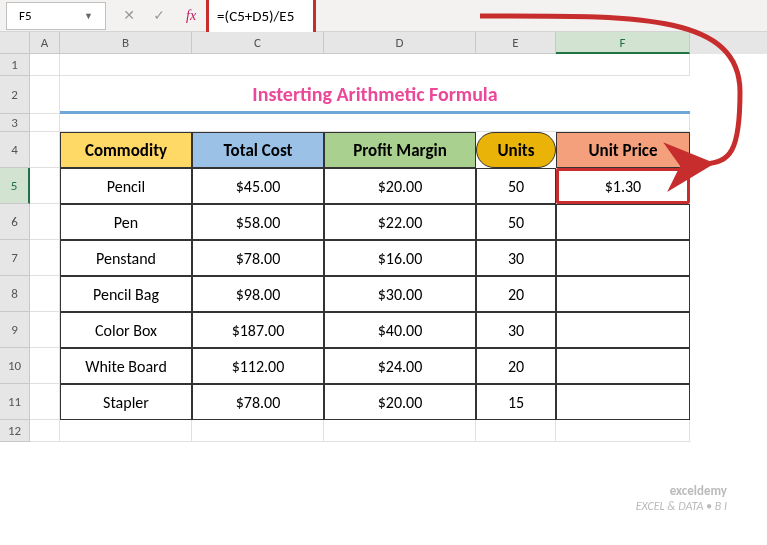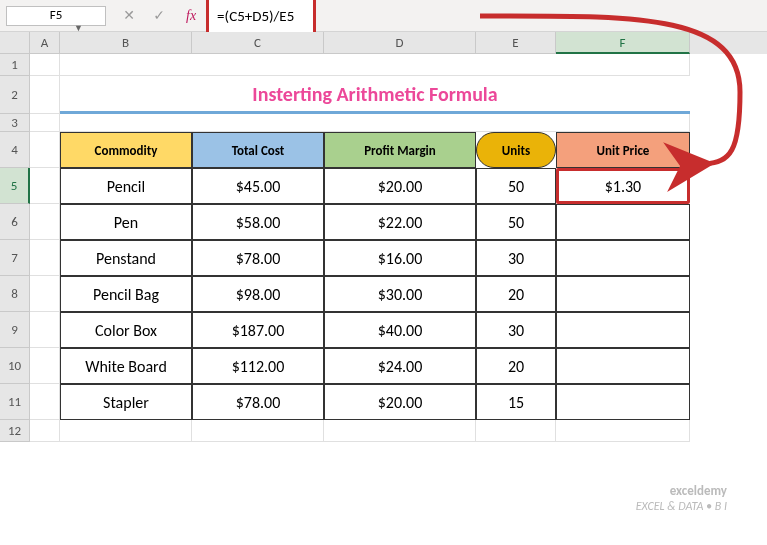--- a/index.html
+++ b/index.html
@@ -1,19 +1,19 @@
 <!DOCTYPE html>
 <html><head>
 <meta charset="utf-8">
 <style>
 * { box-sizing: border-box; margin: 0; padding: 0; }
 body { font-family: Calibri, Arial, sans-serif; font-size: 14px; background: #fff; width: 767px; height: 545px; position: relative; overflow: hidden; }
 
 .namebox-row { display: flex; align-items: center; height: 32px; border-bottom: 1px solid #d4d4d4; background: #f3f2f1; }
-.namebox { width: 100px; height: 20px; border: 1px solid #c0c0c0; background: #fff; display: flex; align-items: center; padding: 0 22px; margin-left: 6px; font-size: 13px; flex-direction: column; }
+.namebox { width: 100px; height: 28px; border: 1px solid #c0c0c0; background: #fff; display: flex; align-items: center; padding: 0 12px; margin-left: 6px; font-size: 13px; }
 .namebox-dd { margin-left: auto; color: #666; font-size: 9px; }
 .fx-zone { display: flex; align-items: center; margin-left: 14px; gap: 12px; }
 .fx-btn { color: #999; font-size: 14px; width: 18px; text-align: center; }
 .fx-label { font-style: italic; font-family: 'Times New Roman', serif; font-size: 14px; color: #be185d; margin-left: 6px; }
 .formula-bar { border: 3px solid #c72d2d; border-radius: 4px; padding: 12px 8px; margin-left: 10px; font-size: 15px; background: #fff; min-width: 110px; }
 
 .grid { position: relative; }
 .col-headers { display: flex; height: 22px; background: #e6e6e6; }
 .row-hdr-spacer { width: 30px; border-right: 1px solid #c9c9c9; border-bottom: 1px solid #c9c9c9; background: #e6e6e6; }
 .col-hdr { border-right: 1px solid #c9c9c9; border-bottom: 1px solid #c9c9c9; text-align: center; line-height: 22px; color: #555; font-size: 13px; }
@@ -32,21 +32,21 @@
 .cell { border-right: 1px solid #e0e0e0; border-bottom: 1px solid #e0e0e0; display: flex; align-items: center; justify-content: center; }
 .r1 { height: 22px; }
 .r2 { height: 38px; }
 .r3 { height: 18px; }
 .rN { height: 36px; }
 .r12 { height: 22px; }
 
 .title-merge { font-size: 20px; color: #ec4899; font-weight: 600; width: 630px; border-bottom: 3px solid #6fa8d8; display: flex; align-items: center; justify-content: center; }
 .r2 .title-merge { border-right: none; }
 
-.thd { font-weight: 700; font-size: 13px; border: 1px solid #333; }
+.thd { font-weight: 700; font-size: 17px; border: 1px solid #333; }
 .thd.commodity { background: #ffd966; }
 .thd.totalcost { background: #9bc2e6; }
 .thd.margin { background: #a9d08e; }
 .thd.units { background: #eab308; border-radius: 18px; }
 .thd.unitprice { background: #f4a07c; }
 
 .td { border: 1px solid #333; font-size: 16px; }
 
 .f5-highlight { border: 3px solid #c72d2d !important; border-radius: 2px; }
 

